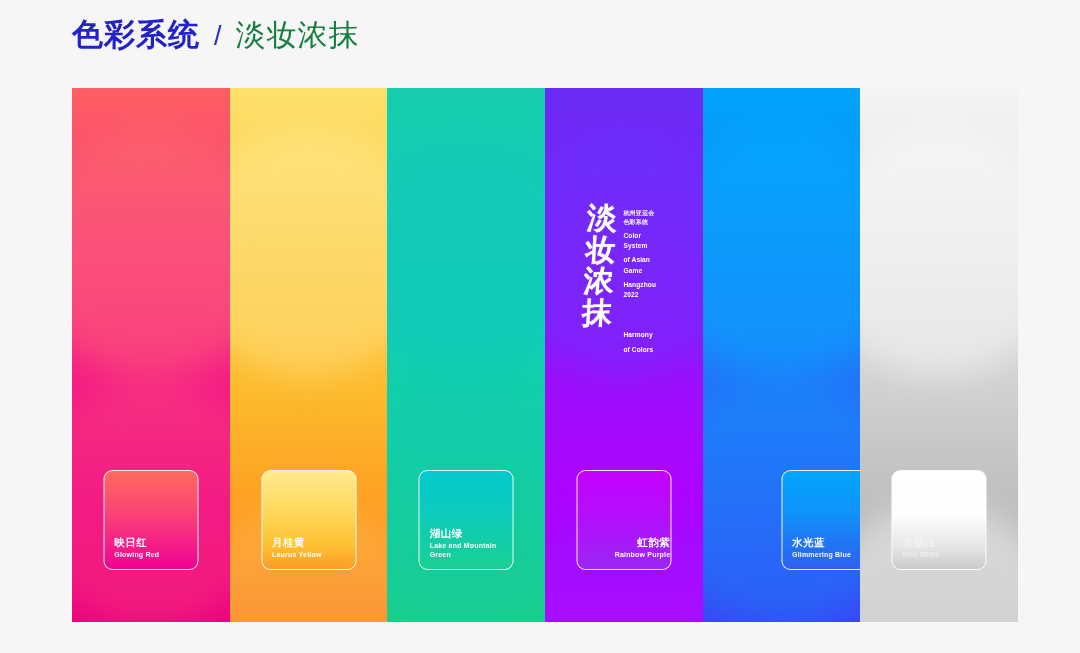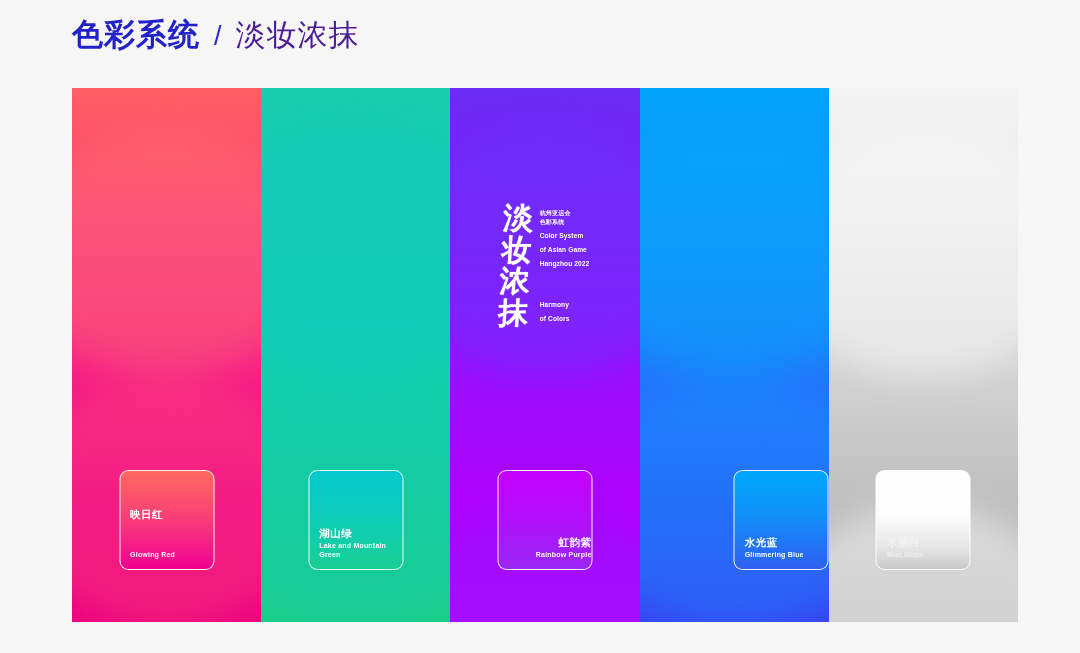--- a/index.html
+++ b/index.html
@@ -33,21 +33,21 @@
   }
   .title-sep {
     font-size: 27px;
     font-weight: 300;
     color: #2a2ad0;
     padding: 0 2px;
   }
   .title-sub {
     font-size: 30px;
     font-weight: 400;
-    color: #4c1d95;
+    color: #15803d;
     letter-spacing: 1px;
   }
 
   
   .palette {
     position: absolute;
     left: 72px;
     top: 88px;
     width: 946px;
     height: 534px;
@@ -117,21 +117,21 @@
   }
   .card-name-en {
     position: relative;
     font-size: 7px;
     font-weight: bold;
     color: rgba(255,255,255,.96);
     line-height: 1.3;
     letter-spacing: .2px;
     margin-top: 1px;
   }
-  .col-red   .swatch-card { background: linear-gradient(180deg,#ff6a5f 0%,#fb4474 42%,#f41b89 78%,#ef0090 100%); gap: 28px; }
+  .col-red   .swatch-card { background: linear-gradient(180deg,#ff6a5f 0%,#fb4474 42%,#f41b89 78%,#ef0090 100%); }
   .col-yellow .swatch-card{ background: linear-gradient(180deg,#ffea8e 0%,#fed85c 40%,#fdc132 75%,#fb9b28 100%); }
   .col-green .swatch-card { background: linear-gradient(180deg,#04c8cd 0%,#0ccbbd 40%,#14cea3 78%,#19cf92 100%); }
   .col-purple .swatch-card{ background: linear-gradient(180deg,#c400ff 0%,#b60cfd 40%,#a41cf8 78%,#9b28f4 100%); align-items: flex-end; }
   .col-blue  .swatch-card { background: linear-gradient(180deg,#00a6fd 0%,#0f92f9 42%,#2470f3 80%,#3060ef 100%); margin-left: 47px; }
   .col-white .swatch-card { background: linear-gradient(180deg,#ffffff 0%,#fdfdfd 46%,#e3e3e3 80%,#c9c9c9 100%); }
   .col-white .card-name-cn { color:#f3f3f3; }
   .col-white .card-name-en { color:#eeeeee; }
 
   
   .logo-block {
@@ -201,20 +201,29 @@
   <div class="color-column col-red">
     <div class="col-grad"></div>
     <div class="wave w1"></div>
     <div class="wave w2"></div>
     <div class="swatch-card">
       <div class="card-name-cn">映日红</div>
       <div class="card-name-en">Glowing Red</div>
     </div>
   </div>
 
+  <div class="color-column col-yellow">
+    <div class="col-grad"></div>
+    <div class="wave w1"></div>
+    <div class="wave w3"></div>
+    <div class="swatch-card">
+      <div class="card-name-cn">月桂黄</div>
+      <div class="card-name-en">Laurus Yellow</div>
+    </div>
+  </div>
 
   <div class="color-column col-green">
     <div class="col-grad"></div>
     <div class="wave w1"></div>
     <div class="wave w2"></div>
     <div class="swatch-card">
       <div class="card-name-cn">湖山绿</div>
       <div class="card-name-en">Lake and Mountain Green</div>
     </div>
   </div>

